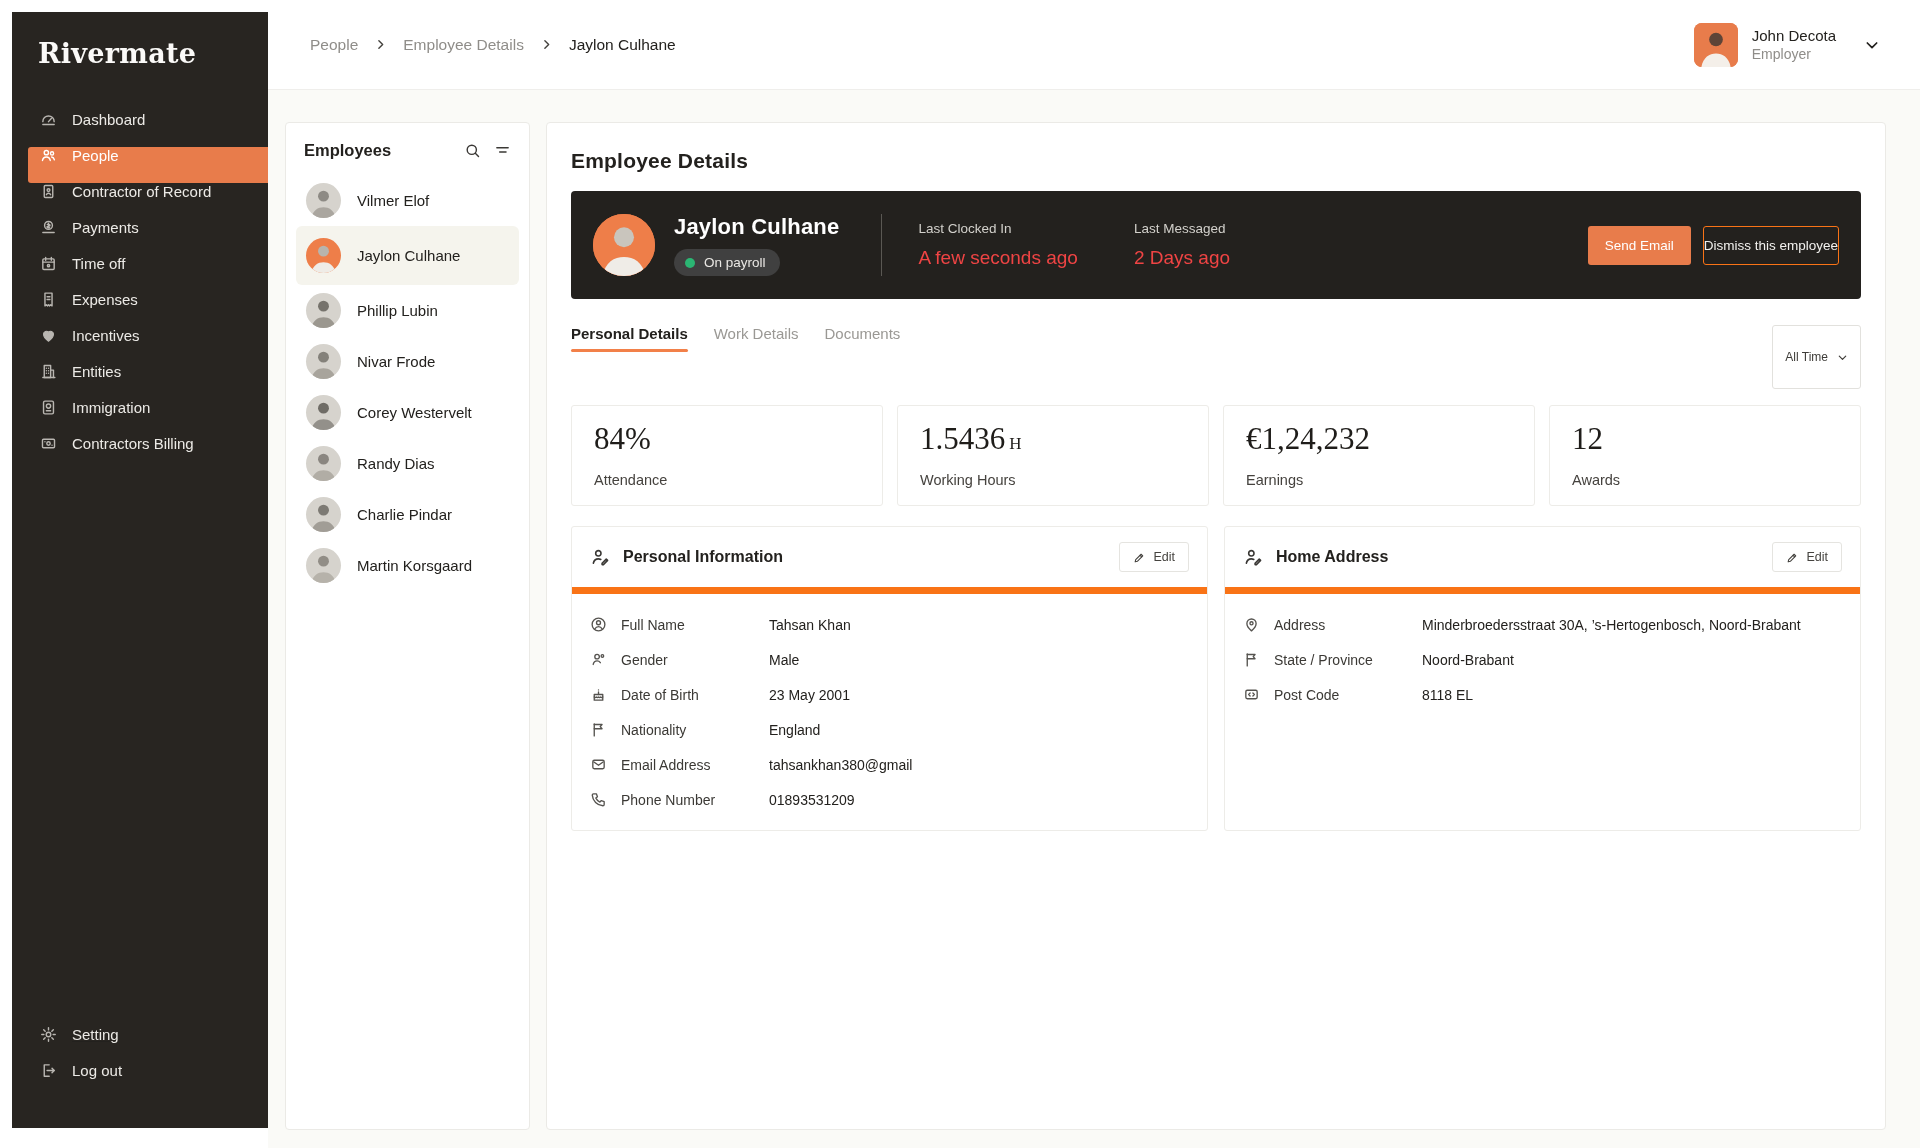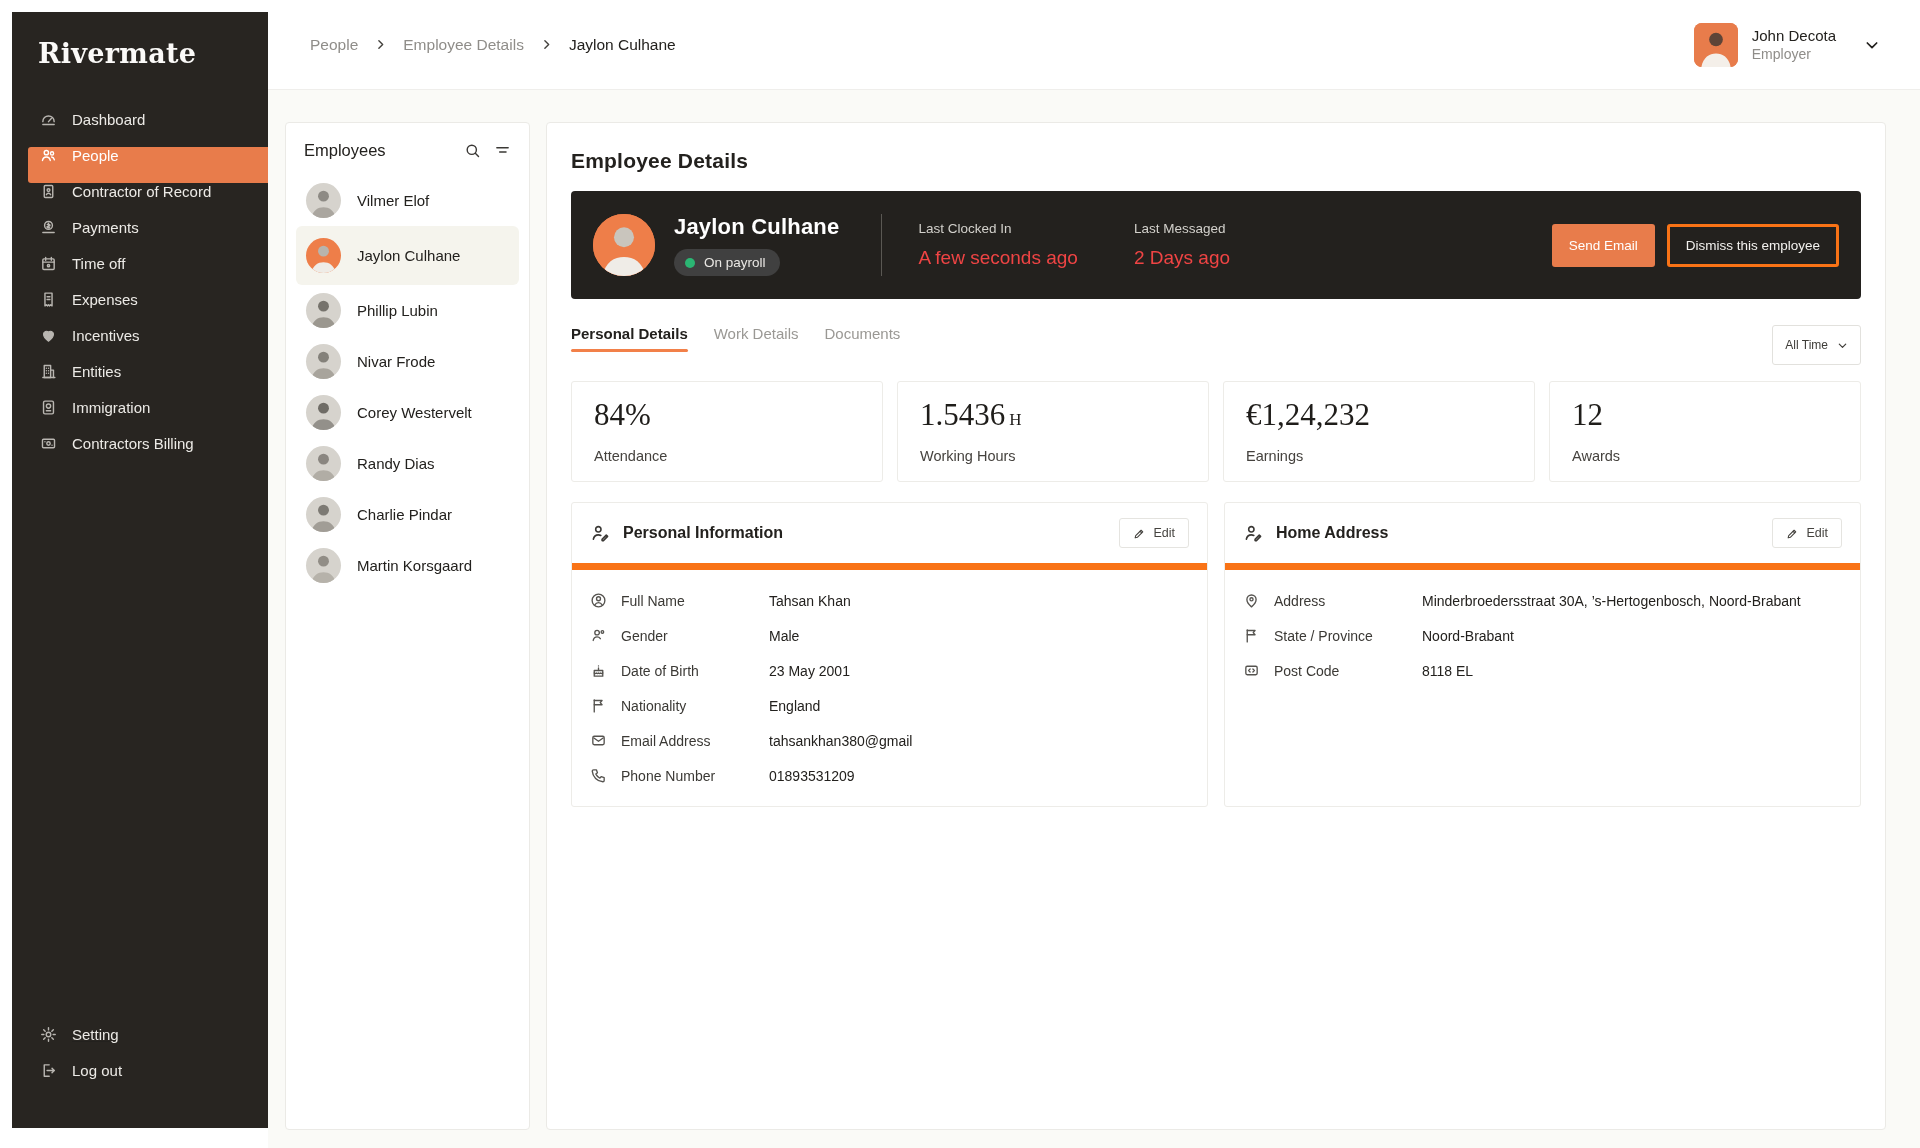--- a/index.html
+++ b/index.html
@@ -39,21 +39,21 @@
   .user-role { font-size:14px; color:#8f8d89; margin-top:2px; }
   .user-chevron { width:16px; height:16px; color:#23211e; margin-left:14px; }
 
   
   .main { position:absolute; left:268px; top:90px; width:1652px; height:1058px; background:#fafaf7; }
 
   
   .employees { position:absolute; left:17px; top:32px; width:245px; height:1008px;
                background:#fff; border:1px solid #ebeae6; border-radius:4px; padding:18px 10px 0; }
   .employees-header { display:flex; align-items:center; padding:0 8px; }
-  .employees-title { font-size:16.5px; font-weight:400; }
+  .employees-title { font-size:16.5px; font-weight:700; }
   .employees-icons { margin-left:auto; display:flex; align-items:center; gap:13px; }
   .employees-icons .ic { width:17px; height:17px; color:#3a3835; cursor:pointer; }
   .emp-list { margin-top:15px; display:flex; flex-direction:column; }
   .emp-item { display:flex; align-items:center; gap:16px; padding:8px 10px; border-radius:6px; cursor:pointer; }
   .emp-item.selected { background:#f5f4ed; padding-top:12px; padding-bottom:12px; }
   .emp-avatar { width:35px; height:35px; border-radius:50%; overflow:hidden; background:#d6d3cd; }
   .emp-item.selected .emp-avatar { background:#ee7e49; }
   .emp-name { font-size:15px; color:#23211e; }
 
   
@@ -70,31 +70,31 @@
                   background:#404040; border-radius:15px; padding:6px 14px 6px 11px; }
   .status-dot { width:10px; height:10px; border-radius:50%; background:#2bb673; }
   .status-text { color:#e9e7e3; font-size:13.5px; }
   .profile-divider { width:1px; height:62px; background:#5a5853; margin:0 36px 0 42px; }
   .profile-stat { margin-right:56px; }
   .profile-stat-label { color:#d3d1cc; font-size:13.5px; }
   .profile-stat-value { color:#ef4444; font-size:19px; margin-top:11px; }
   .profile-actions { margin-left:auto; display:flex; gap:12px; }
   .btn-primary { background:#e87c4b; color:#fff; font-size:13.5px; padding:11px 17px;
                  border-radius:3px; border:none; font-family:inherit; cursor:pointer; }
-  .btn-ghost { background:transparent; color:#f2f1ee; font-size:13.5px; padding:11px 16px;
-               border-radius:3px; border:3px solid #f97316; font-family:inherit; cursor:pointer; }
+  .btn-ghost { background:transparent; color:#f2f1ee; font-size:13.5px; padding:11px 0;
+               border-radius:3px; border:1px solid #f97316; font-family:inherit; cursor:pointer; }
 
   .tabs-row { margin-top:26px; display:flex; align-items:flex-start; }
   .tabs { display:flex; gap:26px; }
   .tab { font-size:15px; color:#9a9894; padding-bottom:10px; position:relative; cursor:pointer; }
   .tab.active { color:#23211e; font-weight:700; }
   .tab.active::after { content:""; position:absolute; left:0; right:0; bottom:0; height:3px;
                        background:#f28049; border-radius:2px; }
   .time-filter { margin-left:auto; display:flex; align-items:center; gap:9px;
-                 border:1px solid #e2e1dd; border-radius:3px; padding:12px 12px; font-size:12px;
+                 border:1px solid #e2e1dd; border-radius:3px; padding:24px 12px; font-size:12px;
                  color:#3e3c38; background:#fff; cursor:pointer; }
   .time-filter .ic { width:11px; height:11px; color:#3e3c38; }
 
   .stats { margin-top:16px; display:grid; grid-template-columns:repeat(4,1fr); gap:14px; }
   .stat-card { border:1px solid #edece8; border-radius:3px; background:#fff; height:101px;
                padding:15px 22px 17px; display:flex; flex-direction:column; justify-content:space-between; }
   .stat-value { font-family:"Liberation Serif", serif; font-size:31px; color:#1f1d1a; }
   .stat-unit { font-size:17px; margin-left:4px; }
   .stat-label { font-size:14.5px; color:#45423e; }
 

